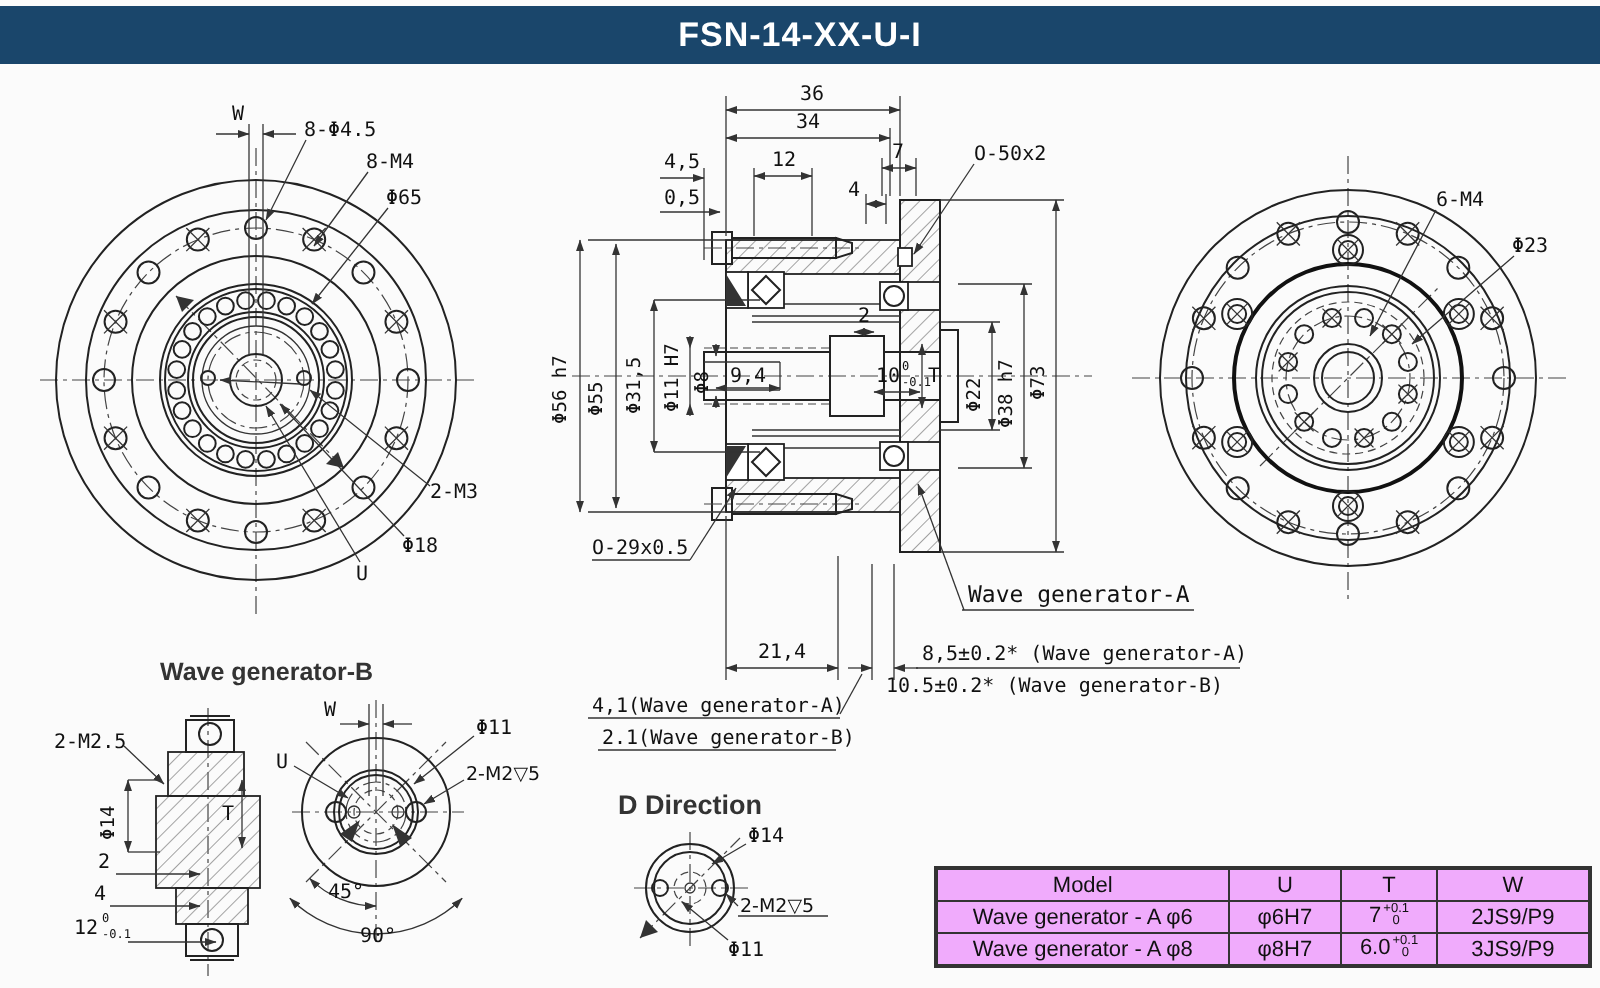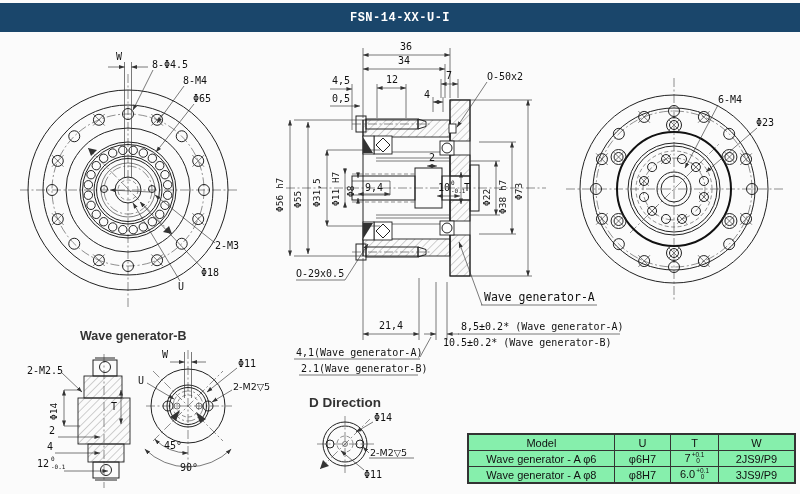--- a/index.html
+++ b/index.html
@@ -1,38 +1,38 @@
 <!DOCTYPE html>
 <html><head>
 <meta charset="utf-8">
 <style>
   html,body{margin:0;padding:0}
   #stage{position:relative;width:800px;height:494px;background:#fbfbfb;overflow:hidden;
          font-family:"Liberation Sans",sans-serif}
   #titlebar{position:absolute;left:0;top:3px;width:100%;height:29px;display:flex;
             align-items:center;justify-content:center}
-  #titlebar .t{font-family:Liberation Mono, monospace;font-weight:bold;font-size:12px;letter-spacing:.5px}
+  #titlebar .t{font-family:Liberation Sans, sans-serif;font-weight:bold;font-size:17px;letter-spacing:.5px}
   svg{position:absolute;left:0;top:0}
   .ln{stroke:#222;stroke-width:1;fill:none}
   .lnh{stroke:#222;stroke-width:.9}
   .bd{stroke:#111;stroke-width:2;fill:none}
   .tn{stroke:#333;stroke-width:.65;fill:none}
   .cl{stroke:#444;stroke-width:.6;fill:none;stroke-dasharray:9 2.5 2 2.5}
   .dsh{stroke:#444;stroke-width:.6;fill:none;stroke-dasharray:4 2.5}
   .wht{fill:#fff;stroke:#222;stroke-width:.9}
   .fl{fill:#333;stroke:none}
   text{fill:#111}
   text.d{font:10px "DejaVu Sans Mono",monospace}
   text.d2{font:9.5px "DejaVu Sans Mono",monospace}
   text.dl{font:11.5px "DejaVu Sans Mono",monospace}
   text.ds{font:6px "DejaVu Sans Mono",monospace}
   text.dx{font-family:"DejaVu Sans",sans-serif;font-size:9.5px}
   text.ttl{font-family:"Liberation Sans",sans-serif;font-weight:bold;font-size:12.5px;fill:#333}
   #spec{position:absolute;left:467px;top:433px;width:329px;border-collapse:collapse;
-        font-size:11px;color:#111;background:#86efac}
+        font-size:11px;color:#111;background:#f0abfc}
   #spec td{border:1px solid #333;text-align:center;padding:0 2px;height:15px;white-space:nowrap}
   #spec{border:2px solid #333}
   .tol{display:inline-flex;flex-direction:column;vertical-align:middle;line-height:6px;
        font-size:6.5px;margin-left:1px;transform:translateY(-1px)}
 </style>
 </head>
 <body>
 
 <div id="stage">
   <div id="titlebar" style="background: rgb(26, 70, 107);">

